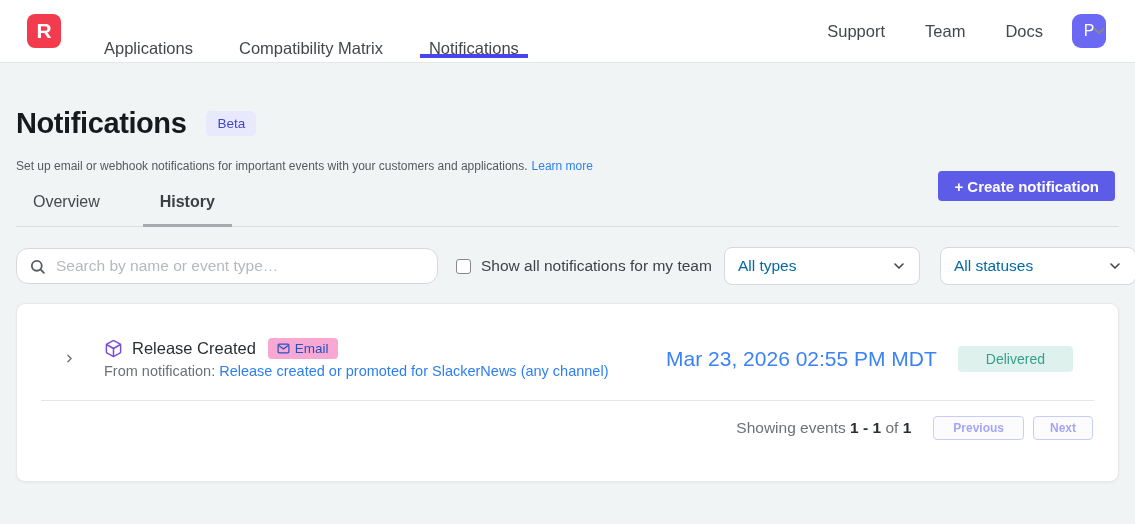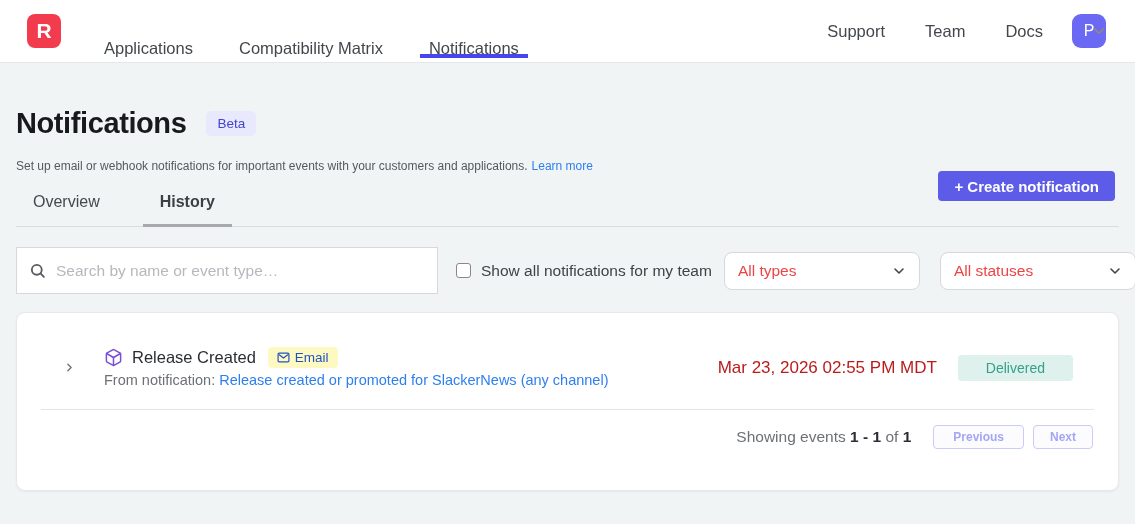--- a/index.html
+++ b/index.html
@@ -41,51 +41,51 @@
   .tab { padding:0 17px 15px 17px; font-size:16px; color:#45484d; cursor:pointer;
          position:relative; line-height:19px; }
   .tab.active { font-weight:bold; color:#3c3f44; }
   .tab.active::after { content:""; position:absolute; left:0; right:0; bottom:-1px;
          height:3px; background:#a7a9ac; }
   .tabs .tab + .tab { margin-left:26px; }
 
   
   .filter-row { margin-top:20px; display:flex; align-items:center; }
   .filter-row > * { flex-shrink:0; }
-  .search-box { width:422px; height:47px; background:#fff; border:1px solid #d6d9dc;
-                border-radius:0; display:flex; align-items:center; padding:0 12px; }
+  .search-box { width:422px; height:36px; background:#fff; border:1px solid #d6d9dc;
+                border-radius:12px; display:flex; align-items:center; padding:0 12px; }
   .search-box svg { flex-shrink:0; }
   .search-input { border:none; outline:none; flex:1; margin-left:10px; font-size:15.5px;
                   color:#3c3f44; font-family:"Liberation Sans", sans-serif; background:transparent; }
   .search-input::placeholder { color:#b5b9bd; }
   .cb-group { display:flex; align-items:center; margin-left:18px; cursor:pointer; }
   .checkbox { width:15px; height:15px; border:1.5px solid #85898d; border-radius:3px;
               background:#fff; }
   .cb-label { margin-left:10px; font-size:15.5px; color:#3f4247; }
   .select { height:38px; background:#fff; border:1px solid #d6d9dc; border-radius:8px;
             display:flex; align-items:center; justify-content:space-between;
-            padding:0 12px 0 13px; font-size:15.5px; color:#ef4444; cursor:pointer; }
+            padding:0 12px 0 13px; font-size:15.5px; color:#0369a1; cursor:pointer; }
   .select-types { width:196px; margin-left:12px; }
   .select-status { width:196px; margin-left:20px; }
 
   
   .card { margin-top:18px; background:#fff; border:1px solid #e6e8ea; border-radius:9px;
           box-shadow:0 1px 3px rgba(16,24,40,0.05); }
   .event-row { display:flex; align-items:center; padding:34px 45px 21px 44px; }
   .expander { width:16px; height:16px; border:none; background:transparent; cursor:pointer;
               display:flex; align-items:center; justify-content:center; padding:0; }
   .event-main { margin-left:27px; }
   .event-line1 { display:flex; align-items:center; }
   .event-name { margin-left:9px; font-size:16.5px; color:#2b2e33; }
-  .email-badge { margin-left:12px; background:#fef9c3; color:#2253bd; font-size:13.5px;
+  .email-badge { margin-left:12px; background:#f9a8d4; color:#2253bd; font-size:13.5px;
                  padding:3px 9px; border-radius:4px; display:flex; align-items:center; gap:5px; }
   .event-line2 { margin-top:4px; font-size:14.5px; color:#6d7075; }
   .event-link { color:#2d7ff0; text-decoration:none; margin-left:4px; cursor:pointer; }
   .event-meta { margin-left:auto; display:flex; align-items:center; }
-  .timestamp { font-size:17px; color:#b91c1c; }
+  .timestamp { font-size:21px; color:#3b82f6; }
   .status-badge { margin-left:21px; background:#def1ed; color:#35a08b; font-size:14px;
                   padding:5px 28px; border-radius:4px; }
   .divider { border:none; border-top:1px solid #e3e6e8; margin:0 24px; }
   .pagination { display:flex; align-items:center; justify-content:flex-end;
                 padding:15px 25px 41px 0; }
   .page-info { font-size:15.5px; color:#6d7075; }
   .page-info b { color:#2b2e33; }
   .page-btn { height:24px; padding:0 19px; background:#fcfcff; border:1px solid #caccf8;
               border-radius:4px; color:#a4a6f4; font-size:12px; font-weight:bold;
               font-family:"Liberation Sans", sans-serif; cursor:default; }

